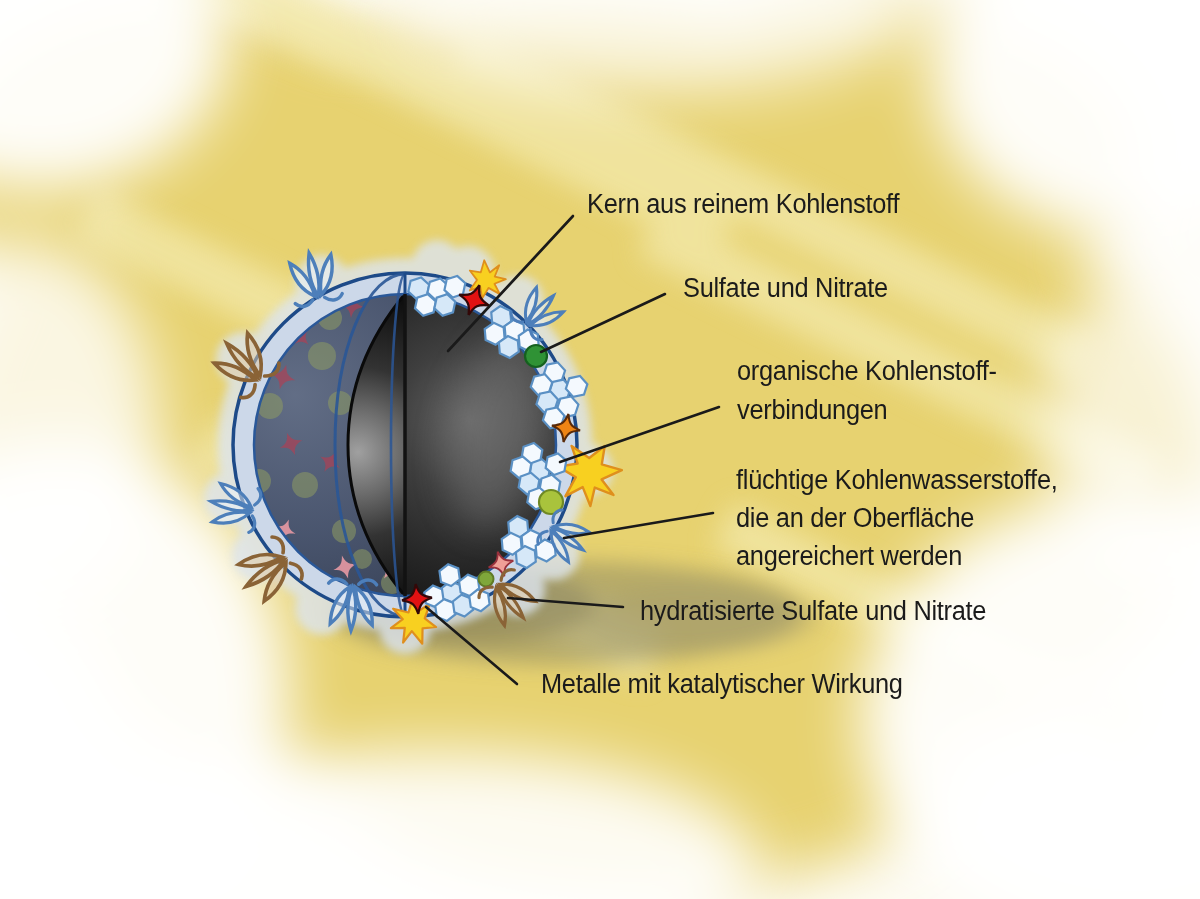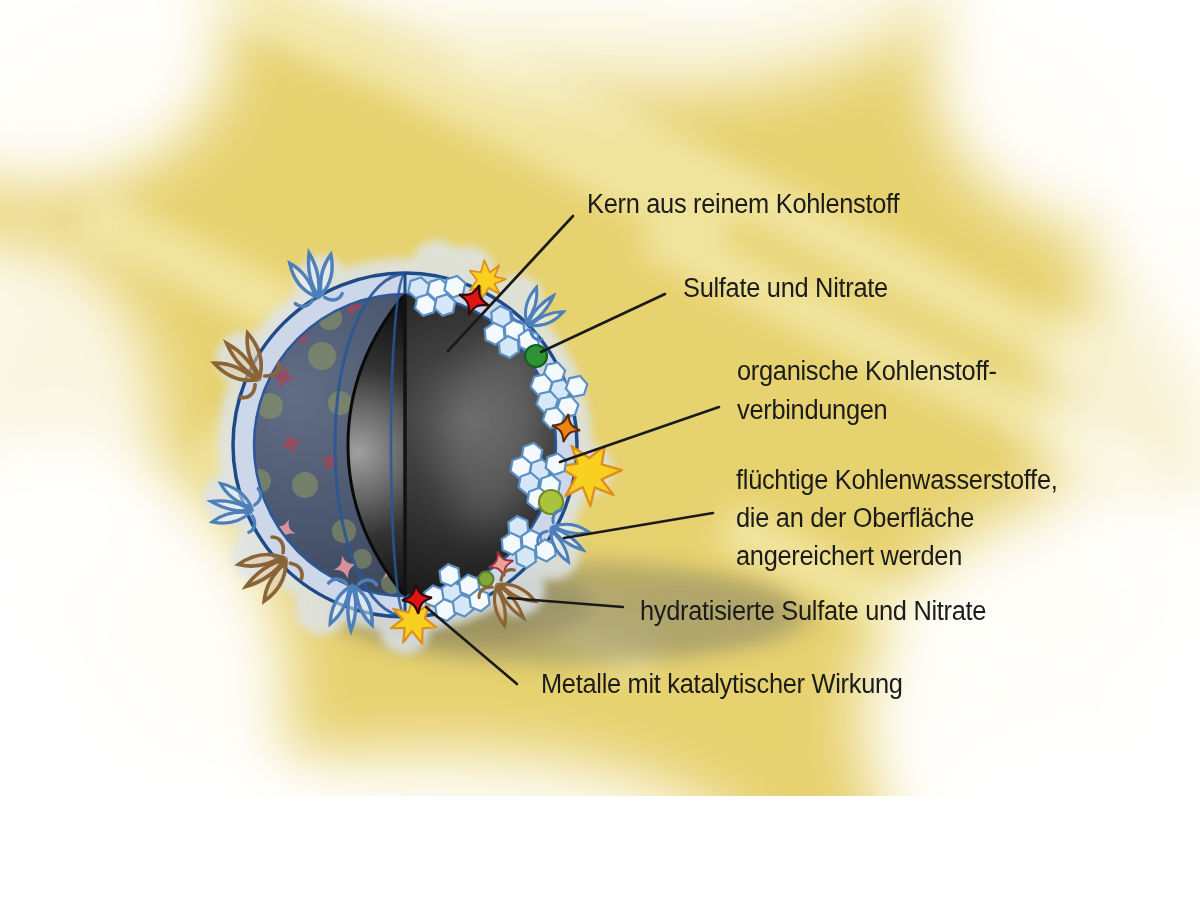--- a/index.html
+++ b/index.html
@@ -1,16 +1,16 @@
 <!DOCTYPE html>
 <html><head>
 <meta charset="utf-8">
 <style>
   html,body{margin:0;padding:0;background:#fff;}
-  #stage{position:relative;width:1200px;height:796px;overflow:hidden;
+  #stage{position:relative;width:1200px;height:899px;overflow:hidden;
          font-family:"Liberation Sans",sans-serif;background:#fdfbf2;}
   #stage svg{position:absolute;left:0;top:0;}
   .lbl{position:absolute;font:400 27px/38px "Liberation Sans",sans-serif;
        color:#1b1b1b;white-space:nowrap;letter-spacing:-0.3px;
        transform:scaleX(.94);transform-origin:left top;}
   .lbl .ln2{line-height:39px;}
   .lbl .ln3{line-height:38px;}
   .hexW{fill:#f4f9fe;stroke:#5a90c4;stroke-width:2.2;}
   .hexT{fill:#d6e8f8;stroke:#5a90c4;stroke-width:2.2;}
   .wfill{fill:var(--wf,rgba(235,243,252,.55));}

